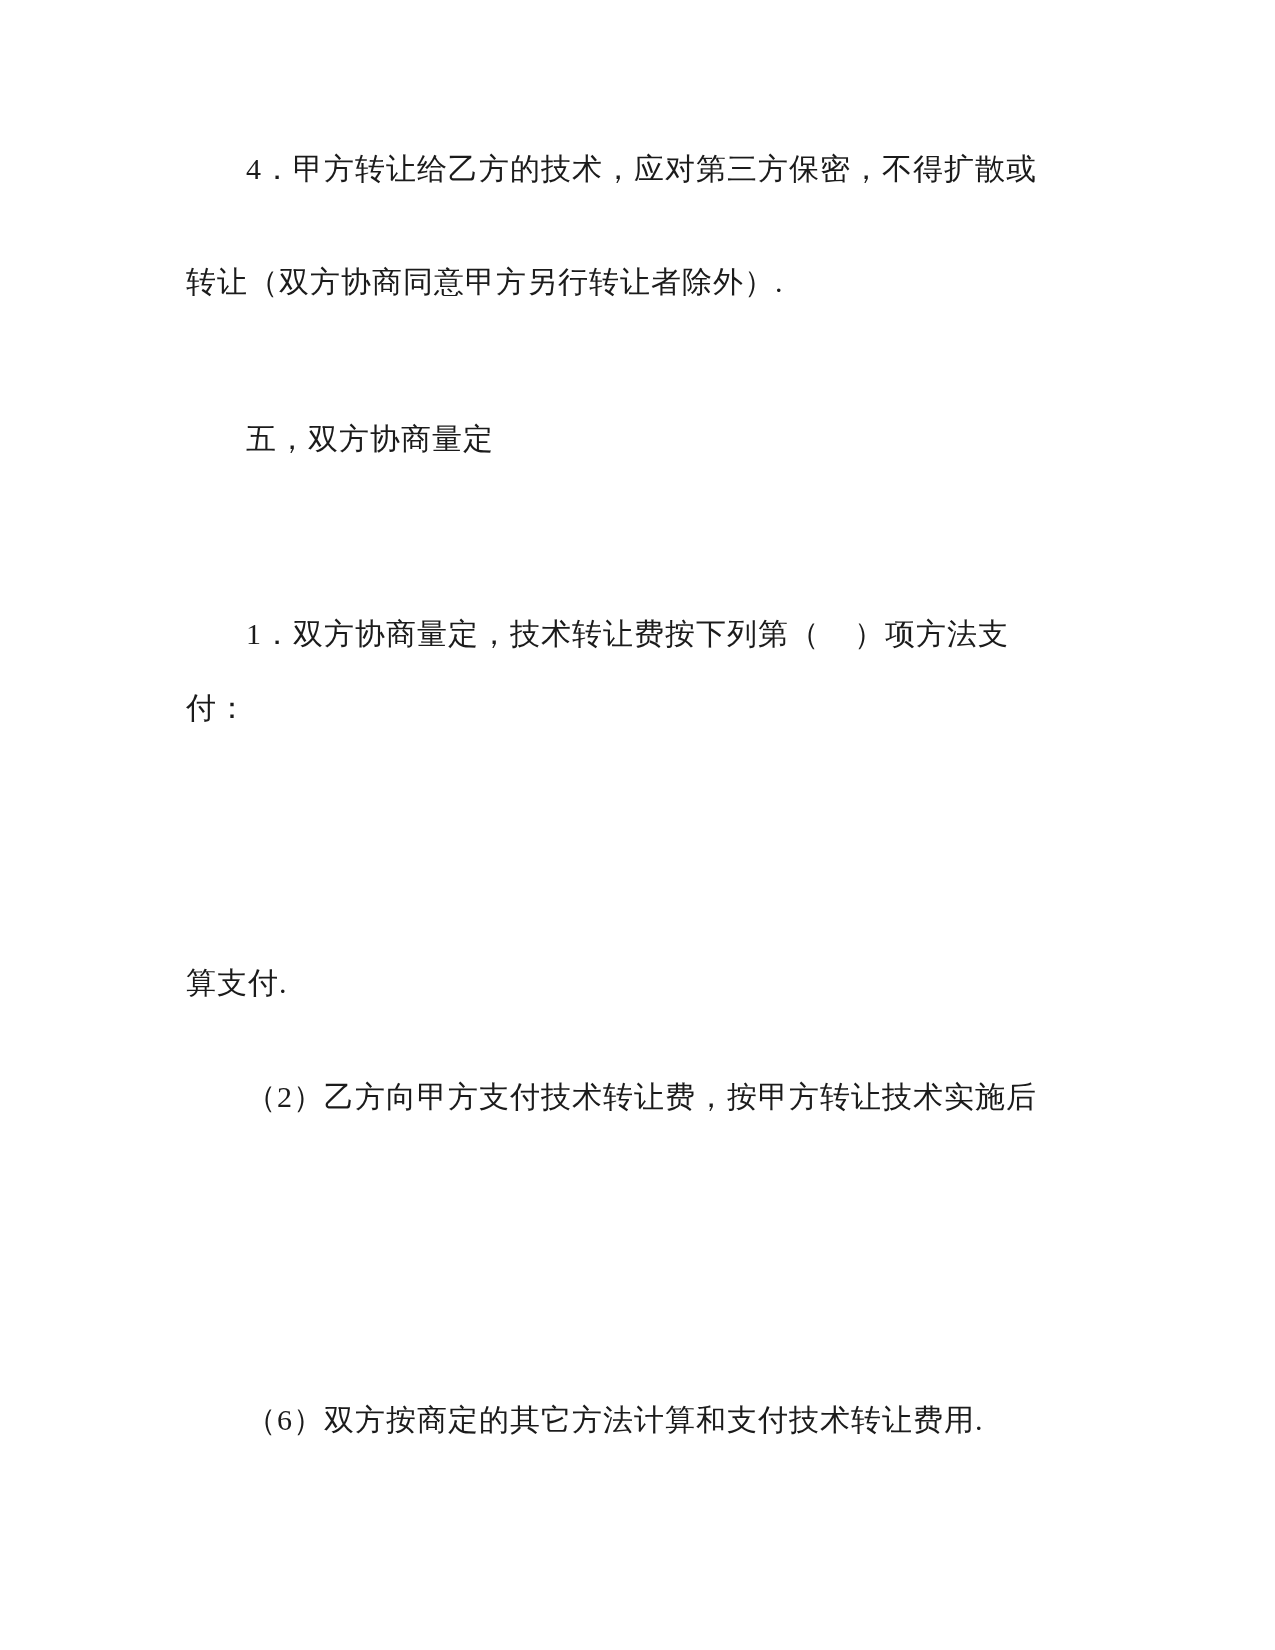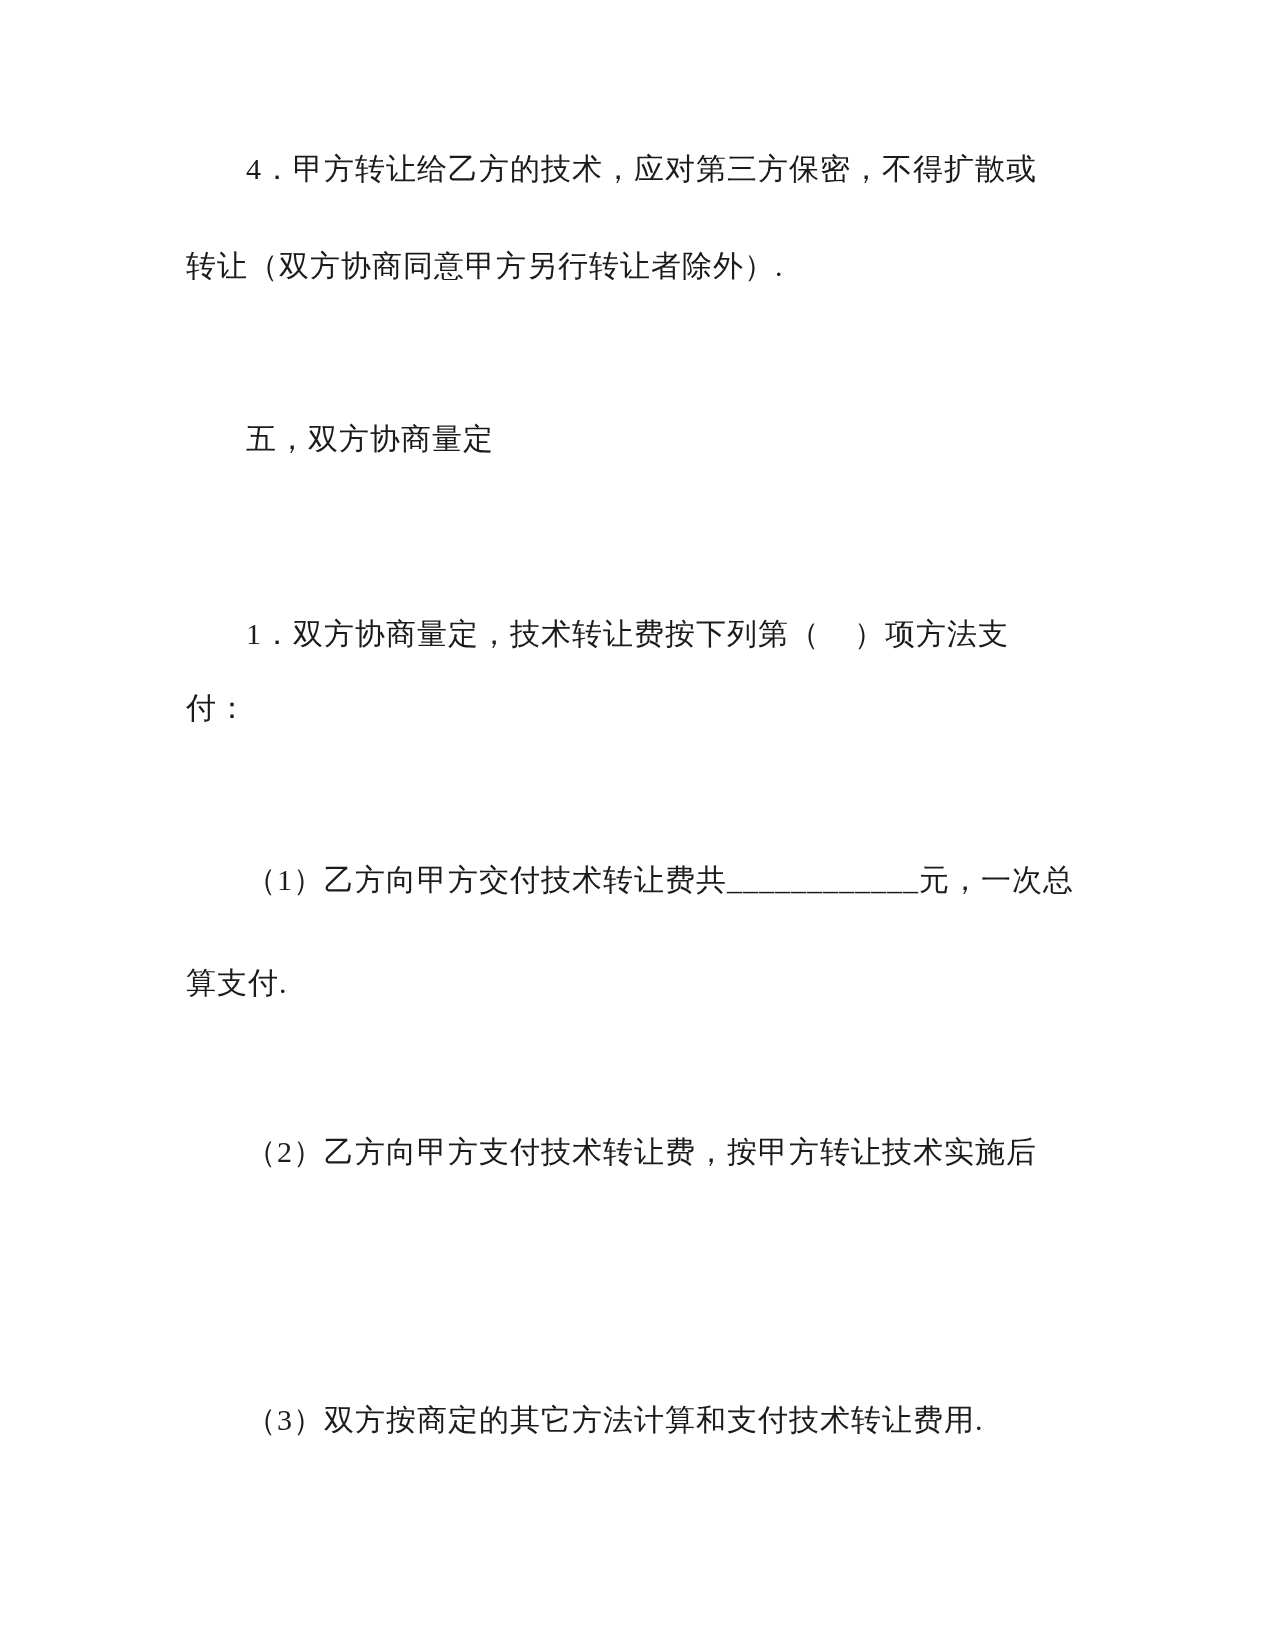--- a/index.html
+++ b/index.html
@@ -27,21 +27,20 @@
   }
   .line.indent {
     left: 246px;
   }
 </style>
 </head>
 <body>
 
 <div class="page">
   <div class="line indent" style="top:151px">4．甲方转让给乙方的技术，应对第三方保密，不得扩散或</div>
-  <div class="line" style="top:248px">转让（双方协商同意甲方另行转让者除外）.</div>
+  <div class="line" style="top:264px">转让（双方协商同意甲方另行转让者除外）.</div>
   <div class="line indent" style="top:421px">五，双方协商量定</div>
   <div class="line indent" style="top:616px">1．双方协商量定，技术转让费按下列第（    ）项方法支</div>
   <div class="line" style="top:690px">付：</div>
-  <div class="line indent" style="top:862px">（1）乙方向甲方交付技术转让费共____________元，一次总</div>
   <div class="line" style="top:965px">算支付.</div>
-  <div class="line indent" style="top:1134px">（2）乙方向甲方支付技术转让费，按甲方转让技术实施后</div>
-  <div class="line indent" style="top:1402px">（3）双方按商定的其它方法计算和支付技术转让费用.</div>
+  <div class="line indent" style="top:1079px">（2）乙方向甲方支付技术转让费，按甲方转让技术实施后</div>
+  <div class="line indent" style="top:1402px">（6）双方按商定的其它方法计算和支付技术转让费用.</div>
 </div>
 
 </body></html>

